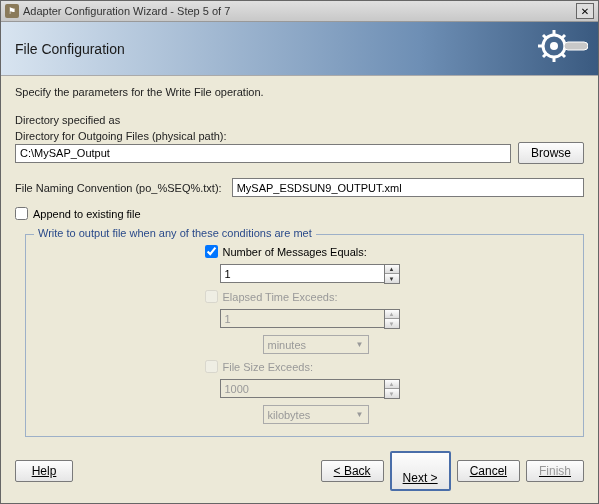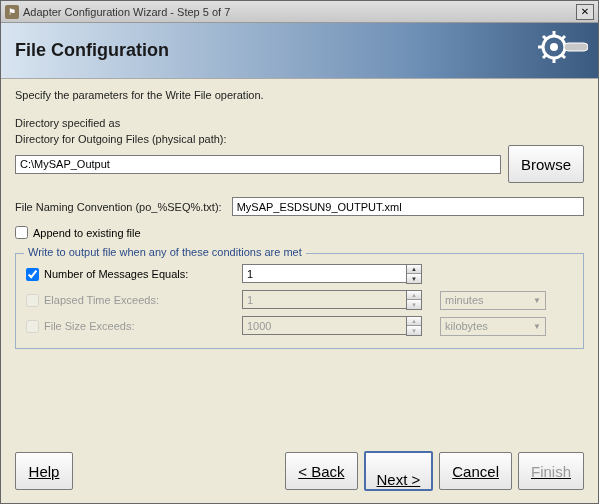--- a/index.html
+++ b/index.html
@@ -3,42 +3,42 @@
 <meta charset="utf-8">
 <style>
   * { box-sizing: border-box; margin: 0; padding: 0; }
   body { font-family: Tahoma, Arial, sans-serif; font-size: 11px; background: #ece9d8; width: 599px; height: 504px; overflow: hidden; }
   .window { border: 1px solid #666; width: 599px; height: 504px; display: flex; flex-direction: column; background: #ece9d8; }
   .titlebar { background: linear-gradient(#e0e0e0, #c8c8c8); height: 22px; display: flex; align-items: center; padding: 0 4px; border-bottom: 1px solid #999; }
   .title-icon { width: 14px; height: 14px; background: #8a7a5a; border-radius: 2px; margin-right: 4px; display:flex; align-items:center; justify-content:center; color:#fff; font-size:9px;}
   .title-text { flex: 1; font-size: 11px; color: #333; }
   .close-btn { width: 18px; height: 16px; border: 1px solid #666; background: #ddd; display: flex; align-items: center; justify-content: center; font-size: 10px; cursor: pointer; }
   .header { height: 56px; background: linear-gradient(to right, #d8e4f0 0%, #6e8fb5 70%, #3a5a80 100%); position: relative; border-bottom: 1px solid #aaa; display:flex; align-items:center; padding-left:14px;}
-  .header h1 { font-size: 18px; font-weight: bold; color: #1a1a1a; }
+  .header h1 { font-size: 14px; font-weight: normal; color: #1a1a1a; }
   .header-gear { position: absolute; right: 10px; top: 6px; }
   .content { flex: 1; padding: 10px 14px 6px 14px; display: flex; flex-direction: column; }
   .instr { color: #222; margin-bottom: 16px; }
   .row { display: flex; align-items: center; margin-bottom: 4px; }
   .lbl { color: #222; }
   .radio-group { margin-left: 30px; display: flex; align-items: center; gap: 20px;}
   .radio { display: flex; align-items: center; gap: 4px; }
   .radio input { margin:0; }
   .text-input { border: 1px solid #7a7a7a; background: #fff; height: 19px; padding: 2px 4px; font-size: 11px; font-family: inherit; }
   .dir-row { display: flex; gap: 7px; align-items: center; margin-bottom: 14px; }
   .dir-row .text-input { flex: 1; }
-  .btn { border: 1px solid #7a7a7a; background: linear-gradient(#fdfdfd,#e6e6e6); height: 38px; padding: 0 12px; font-size: 15px; font-family: inherit; cursor: pointer; border-radius: 2px; min-width: 58px;}
+  .btn { border: 1px solid #7a7a7a; background: linear-gradient(#fdfdfd,#e6e6e6); height: 22px; padding: 0 12px; font-size: 12px; font-family: inherit; cursor: pointer; border-radius: 2px; min-width: 58px;}
   .btn:disabled { color: #999; cursor: default; }
   .btn.default { border: 2px solid #4a6ea9; padding: 18px 11px; }
   .naming-row { display: flex; align-items: center; gap: 10px; margin-bottom: 10px; }
   .naming-row .text-input { flex: 1; }
   .checkbox-row { display: flex; align-items: center; gap: 5px; margin-bottom: 14px; }
   .checkbox-row input { margin:0; }
-  .fieldset { border: 1px solid #9db0c8; padding: 10px 0 6px 10px; position: relative; }
+  .fieldset { border: 1px solid #9db0c8; padding: 10px 0 6px 10px; position: relative; margin-left: 10px; }
   .fieldset-legend { position: absolute; top: -8px; left: 8px; background: #ece9d8; padding: 0 4px; color: #2a4a8a; font-size: 11px; }
-  .cond-row { display: flex; align-items: center; margin-bottom: 6px; gap: 6px;}
+  .cond-row { display: flex; align-items: center; margin-bottom: 6px; gap: 6px; flex-direction: column;}
   .cond-row .cb { width: 210px; display: flex; align-items: center; gap: 5px;}
   .cond-row .cb.disabled { color: #999; }
   .spinner { display: flex; align-items: stretch; width: 180px; }
   .spinner .text-input { flex:1; border-right: none; }
   .spinner.disabled .text-input { background: #ece9d8; color: #999; }
   .spin-btns { display:flex; flex-direction:column; border:1px solid #7a7a7a;}
   .spin-btns div { width: 14px; height: 9px; background:linear-gradient(#fdfdfd,#dcdcdc); display:flex; align-items:center; justify-content:center; font-size:6px; line-height:1; color:#333; cursor:pointer;}
   .spin-btns div:first-child { border-bottom:1px solid #999; }
   .spinner.disabled .spin-btns div { color:#aaa; cursor:default; }
   .unit-select { width: 106px; border:1px solid #aaa; background:#ece9d8; height:19px; padding:0 4px; display:flex; align-items:center; justify-content:space-between; color:#999; margin-left: 12px;}

